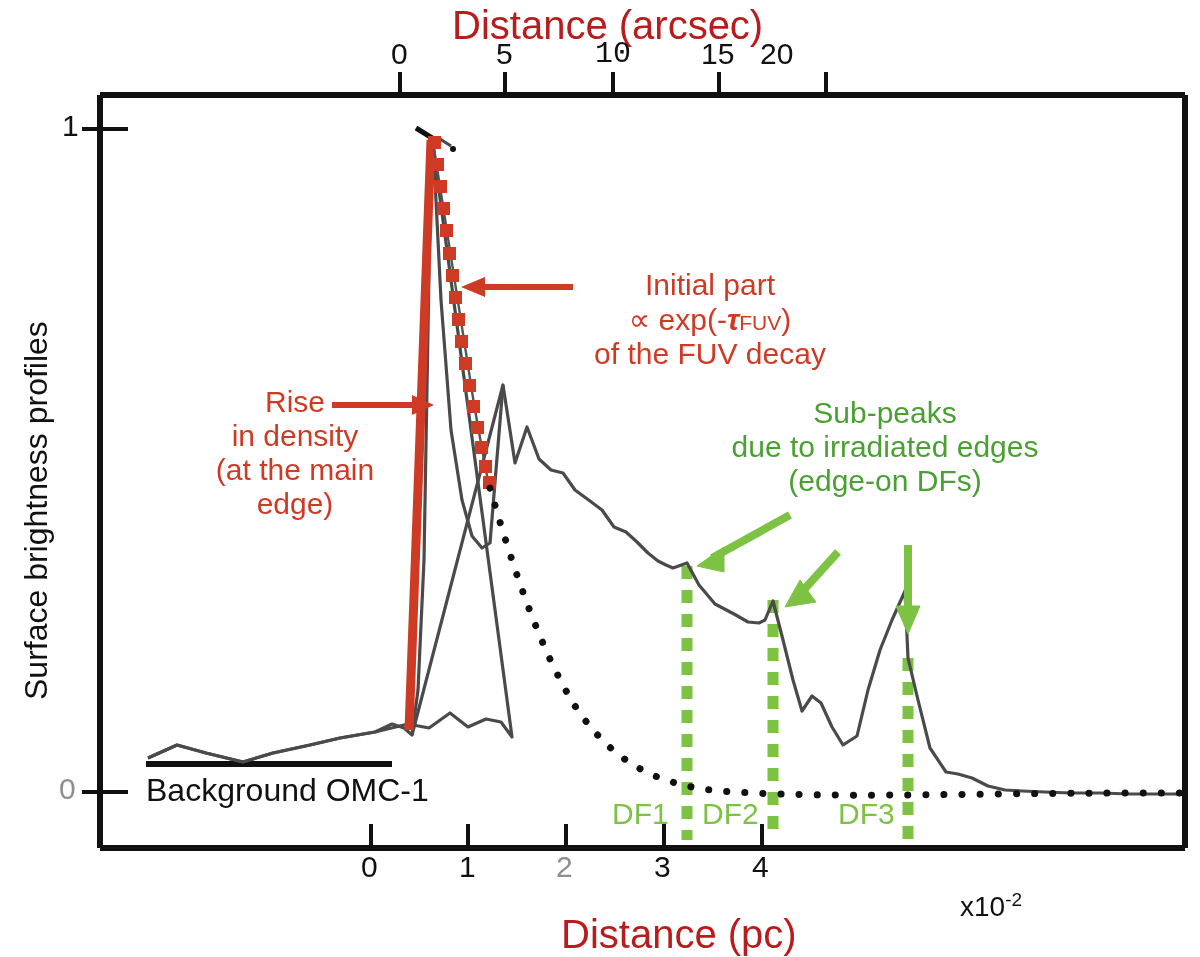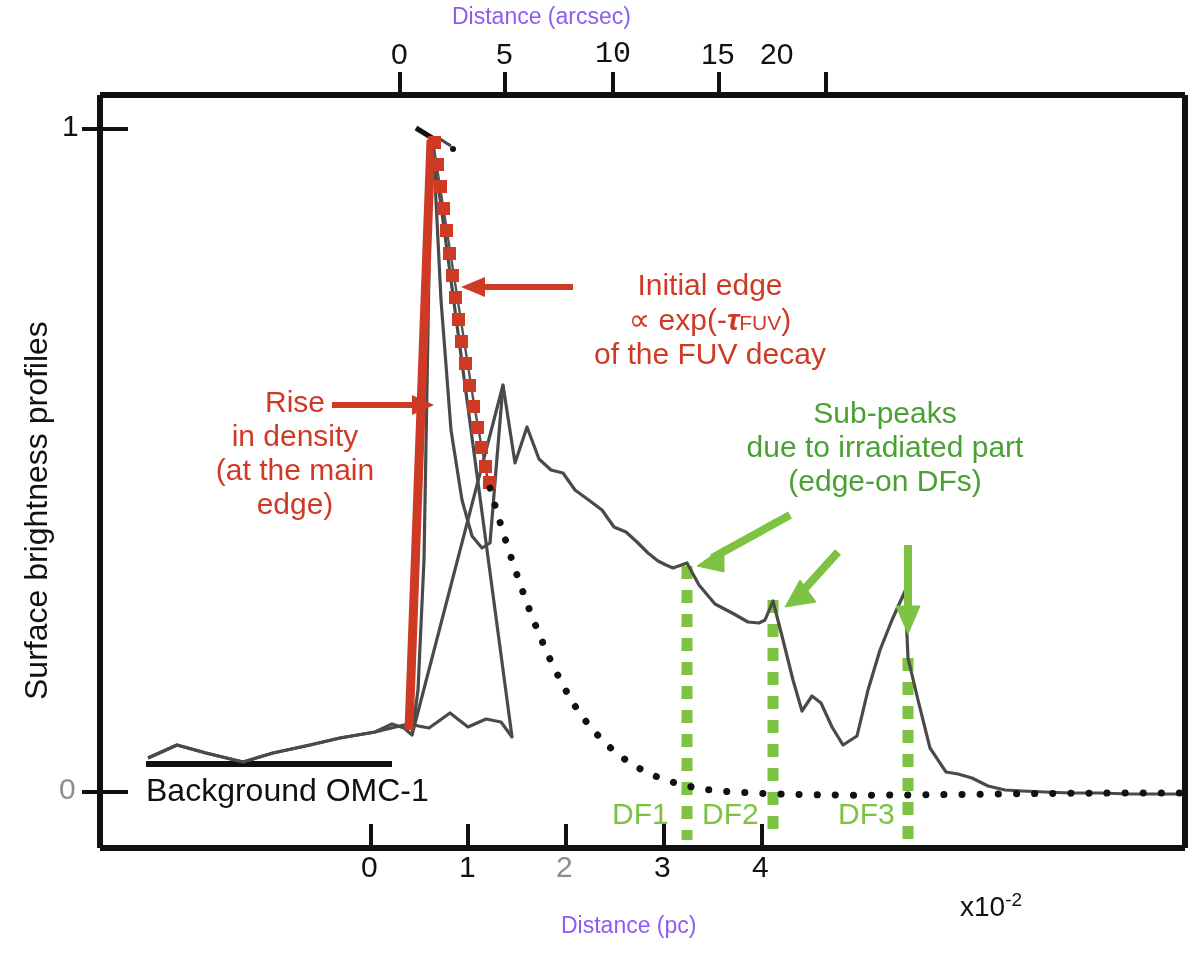--- a/index.html
+++ b/index.html
@@ -1,21 +1,21 @@
 <!DOCTYPE html>
 <html><head>
 <meta charset="utf-8">
 <style>
   html,body{margin:0;padding:0;background:#ffffff;}
   body{width:1200px;height:957px;position:relative;overflow:hidden;
        font-family:"Liberation Sans","DejaVu Sans",sans-serif;color:#111;}
   .stage{position:absolute;inset:0;width:1200px;height:957px;}
   svg.plot{position:absolute;left:0;top:0;width:1200px;height:957px;display:block;}
   .txt{position:absolute;white-space:pre;line-height:1.08;}
-  .axis-title{font-size:23px;color:#8b5cf6;}
+  .axis-title{font-size:40px;color:#b91c1c;}
   .tick-lab{font-size:30px;color:#111;}
   .tick-lab.gray{color:#8e8e8e;}
   .red{color:#cf3a25;}
   .green-dark{color:#4aa033;}
   .green-light{color:#7dc242;}
   .ann{font-size:30px;text-align:center;}
   .bg-lab{font-size:32px;color:#111;}
   .mult{font-size:28px;}
   .sup{font-size:19px;vertical-align:super;}
   .ylab{position:absolute;font-size:32px;transform-origin:0 0;
@@ -163,32 +163,32 @@
     <div class="ann red">in density</div>
     <div class="ann red">(at the main</div>
     <div class="ann red">edge)</div>
   </div>
   <svg style="position:absolute;left:330px;top:392px;width:110px;height:26px;">
     <line x1="2" y1="13" x2="86" y2="13" stroke="#cf3a25" stroke-width="6"></line>
     <polygon points="104,13 82,3 82,23" fill="#cf3a25"></polygon>
   </svg>
 
   <div style="position:absolute;left:520px;top:268px;width:380px;text-align:center;">
-    <div class="ann red">Initial edge</div>
+    <div class="ann red">Initial part</div>
     <div class="ann red" style="font-size:30px;"><span>∝  exp(-</span><span class="tau">τ</span><span class="small-sub">FUV</span><span>)</span></div>
     <div class="ann red">of the FUV decay</div>
   </div>
   <svg style="position:absolute;left:455px;top:274px;width:120px;height:26px;">
     <line x1="30" y1="13" x2="118" y2="13" stroke="#cf3a25" stroke-width="6"></line>
     <polygon points="6,13 30,3 30,23" fill="#cf3a25"></polygon>
   </svg>
 
   <div style="position:absolute;left:640px;top:396px;width:490px;text-align:center;">
     <div class="ann green-dark">Sub-peaks</div>
-    <div class="ann green-dark">due to irradiated part</div>
+    <div class="ann green-dark">due to irradiated edges</div>
     <div class="ann green-dark">(edge-on DFs)</div>
   </div>
 
   <div class="txt bg-lab" style="left:146px;top:773px;">Background OMC-1</div>
 
   <div class="txt green-light" style="left:612px;top:798px;font-size:30px;">DF1</div>
   <div class="txt green-light" style="left:702px;top:798px;font-size:30px;">DF2</div>
   <div class="txt green-light" style="left:838px;top:798px;font-size:30px;">DF3</div>
 
 </div>

